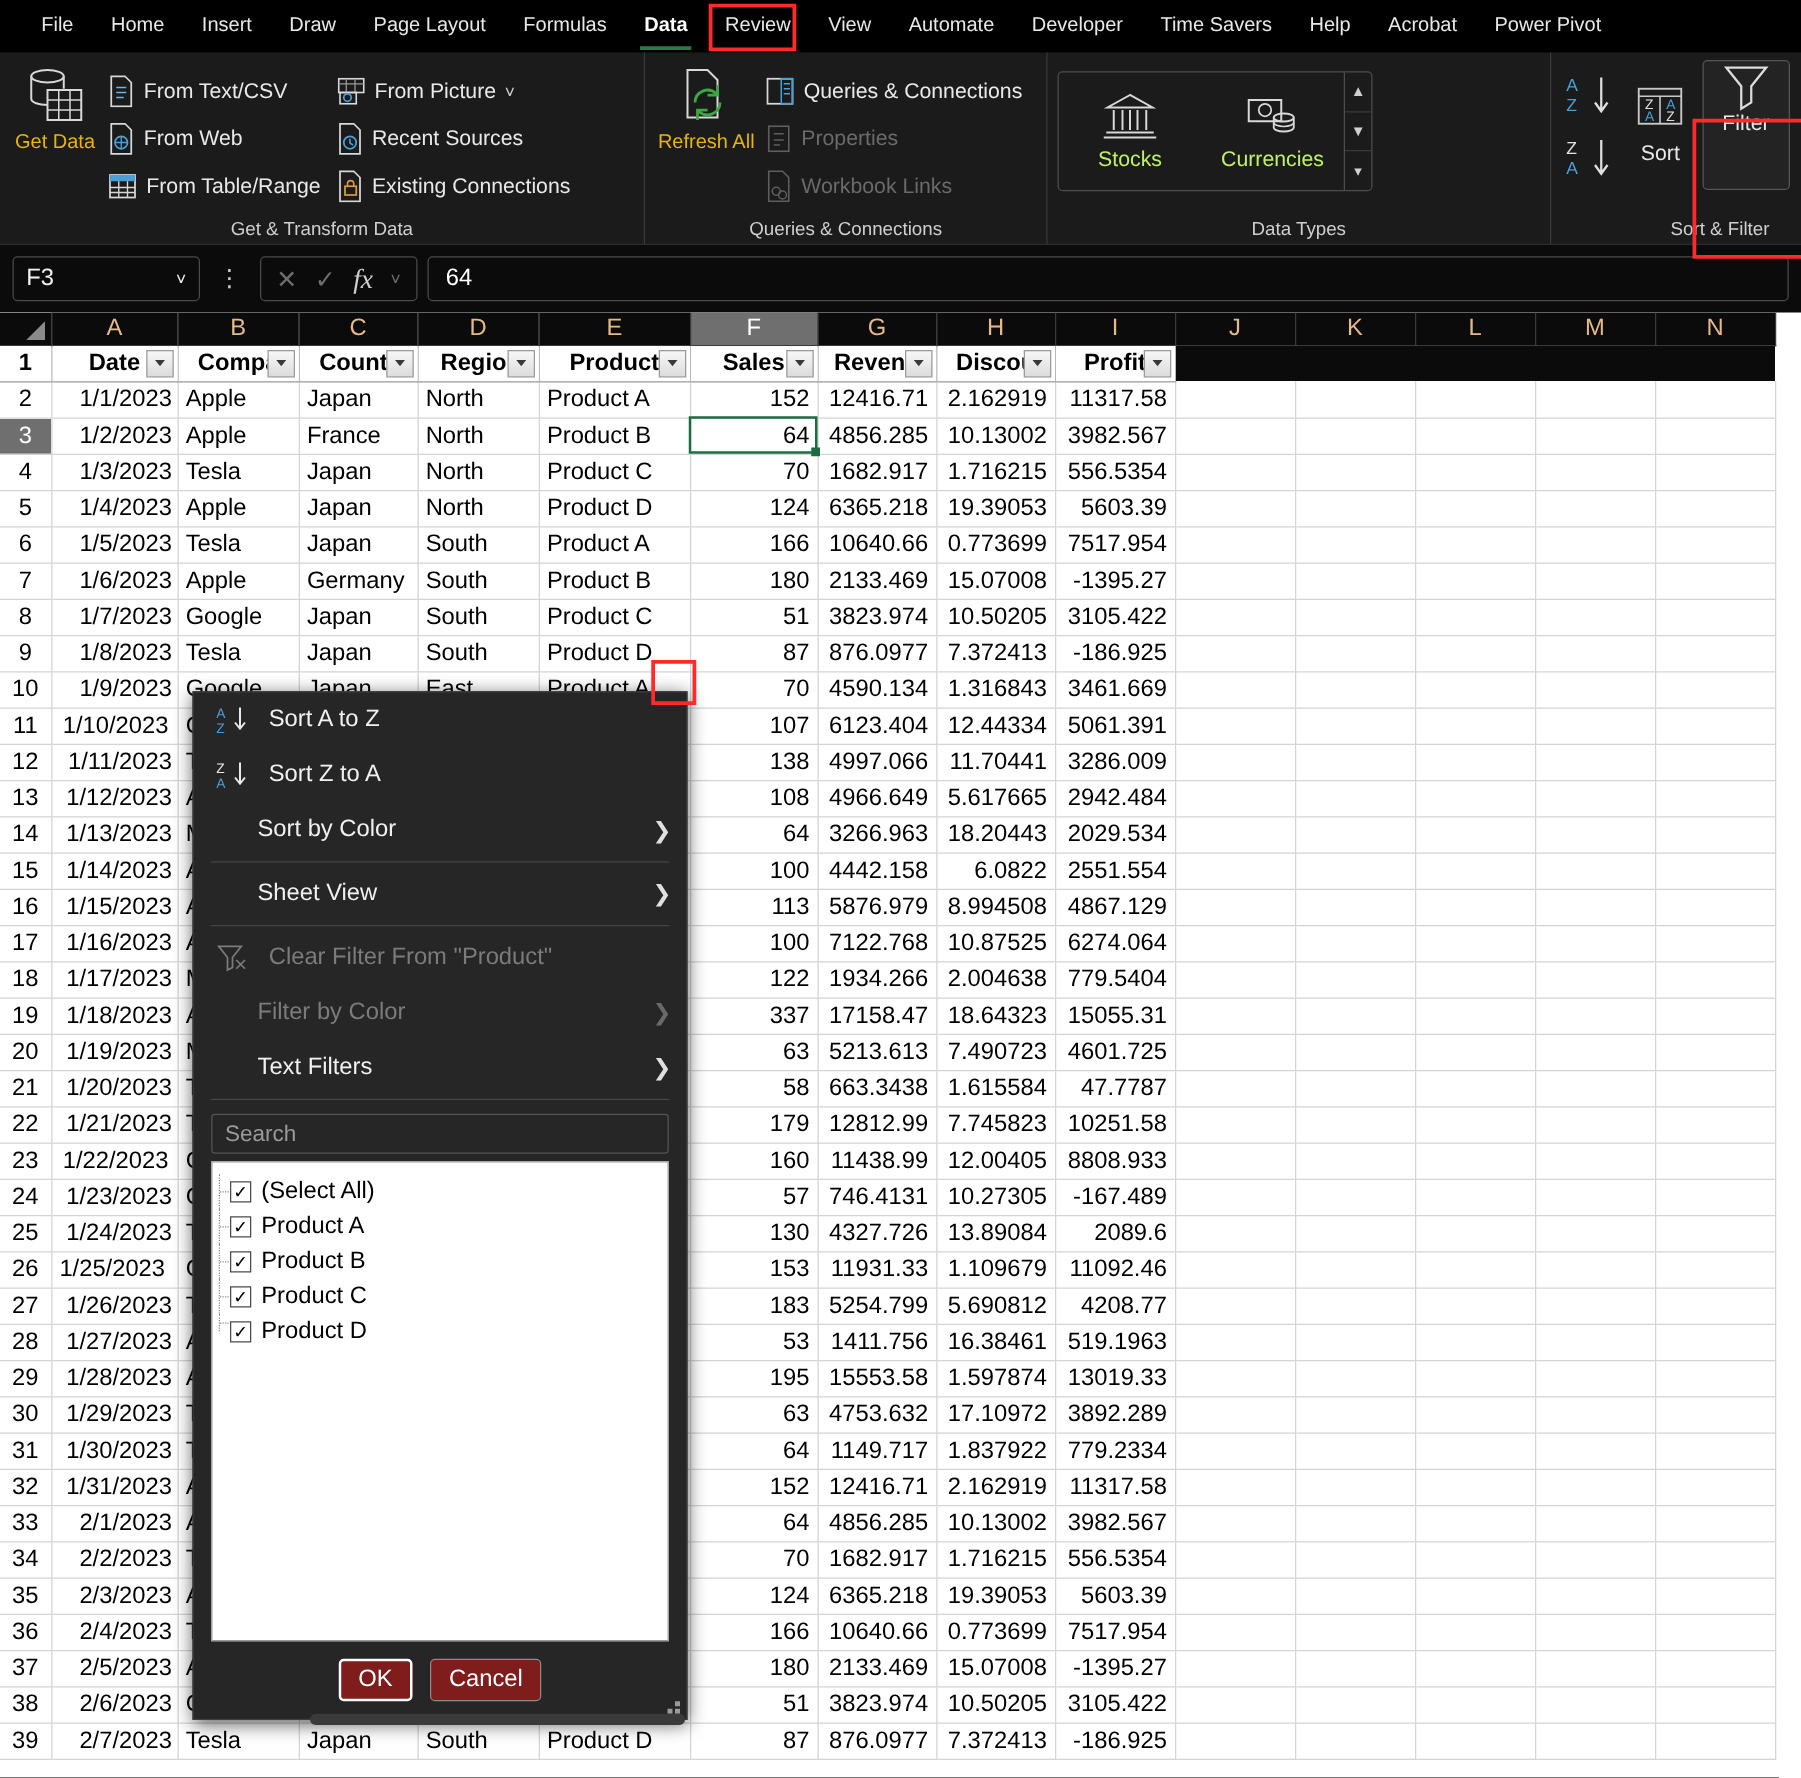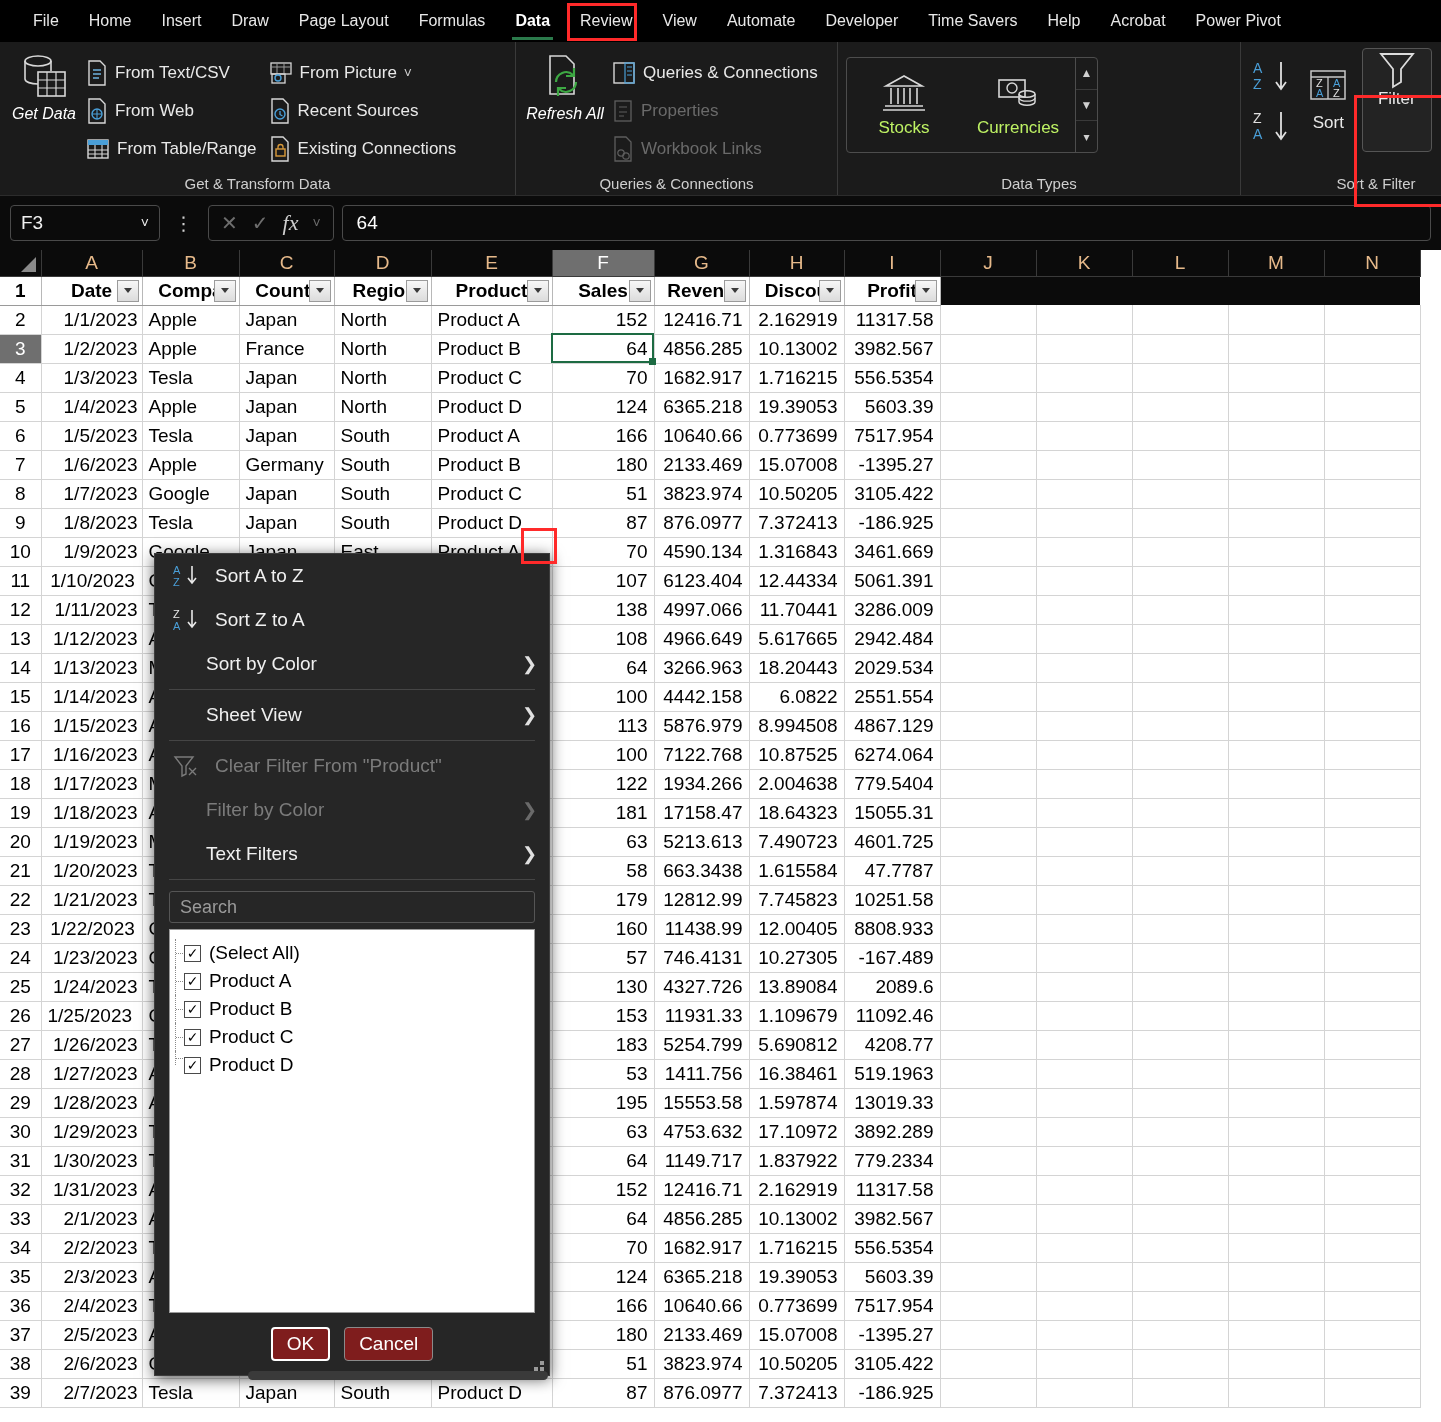--- a/index.html
+++ b/index.html
@@ -65,23 +65,22 @@
     text-align: center;
     color: #cfcfcf;
     font-size: 15px;
   }
   .rgroup-body { display: flex; align-items: flex-start; height: 112px; }
 
   .bigbtn {
     width: 72px;
     display: flex; flex-direction: column;
     align-items: center; justify-content: flex-start;
-    color: #ffffff; font-size: 16px;
+    color: #eab308; font-size: 16px;
     padding-top: 4px;
-    font-style: italic;
   }
   .bigbtn .lbl { text-align: center; line-height: 1.05; margin-top: 2px; }
   .smallcol { display: flex; flex-direction: column; justify-content: flex-start; padding-top: 6px; }
   .smallitem {
     display: flex; align-items: center; gap: 7px;
     color: #e9e9e9; font-size: 17px;
     height: 38px; padding: 0 6px;
     white-space: nowrap;
   }
   .smallitem.disabled { color: #6a6a6a; }
@@ -937,21 +936,21 @@
           <td class="blank"></td>
           <td class="blank"></td>
         </tr>
         <tr class="drow">
           <td class="rowhead">19</td>
           <td class="txt" style="text-align:right;padding-right:4px;">1/18/2023</td>
           <td class="txt">Apple</td>
           <td class="txt">Japan</td>
           <td class="txt">North</td>
           <td class="txt">Product B</td>
-          <td class="num">181</td>
+          <td class="num">337</td>
           <td class="num">17158.47</td>
           <td class="num">18.64323</td>
           <td class="num">15055.31</td>
           <td class="blank"></td>
           <td class="blank"></td>
           <td class="blank"></td>
           <td class="blank"></td>
           <td class="blank"></td>
         </tr>
         <tr class="drow">

